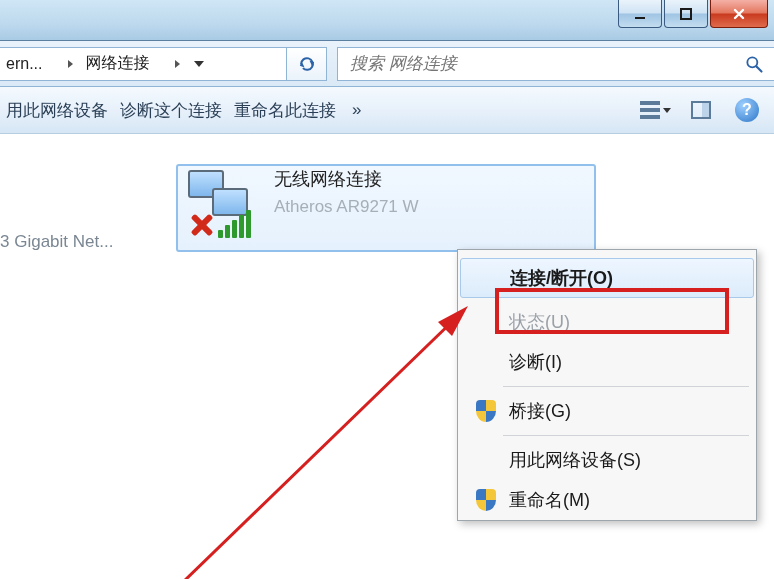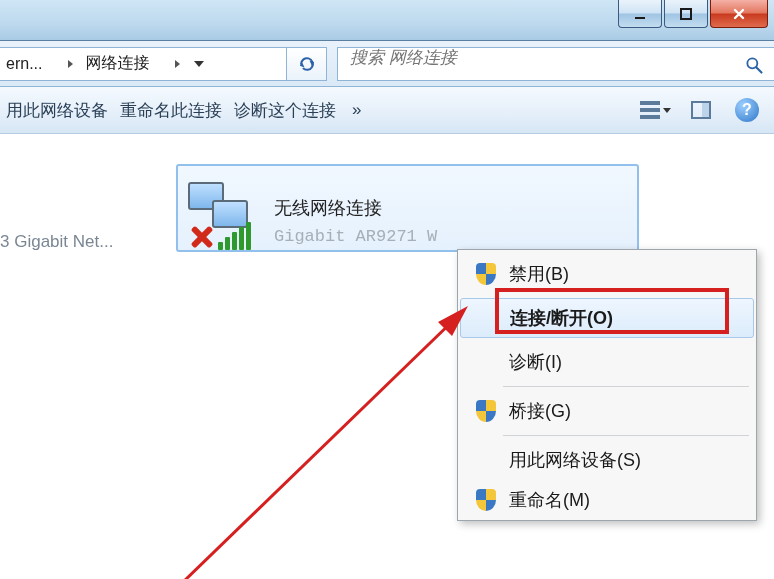--- a/index.html
+++ b/index.html
@@ -67,21 +67,21 @@
     border-left: 5px solid transparent; border-right: 5px solid transparent;
   }
   .refresh-btn {
     width: 40px; height: 34px; border: 1px solid #8fb4d6; border-left: none;
     background: linear-gradient(#fff,#eaf3fb);
     display: flex; align-items: center; justify-content: center; cursor: pointer;
   }
   .searchbox {
     flex: 1; height: 34px; margin-left: 10px; margin-right: 0;
     border: 1px solid #8fb4d6; border-right: none;
-    background: #fff; display: flex; align-items: flex-start;
+    background: #fff; display: flex; align-items: center;
   }
   .searchbox input {
     flex: 1; border: none; outline: none; font-size: 17px;
     font-style: italic; color: #7f8b95; padding: 0 12px; background: transparent;
   }
   .searchbtn {
     width: 40px; height: 34px; display: flex; align-items: center; justify-content: center;
     cursor: pointer; border-left: 0px solid #d0ddea;
   }
 
@@ -115,27 +115,26 @@
   .content {
     position: absolute; left: 0; right: 0; top: 134px; bottom: 0;
     background: #fff;
   }
   .adapter-left-text {
     position: absolute; left: 0; top: 98px;
     color: #7a8793; font-size: 17px;
   }
   .adapter-sel {
     position: absolute; left: 176px; top: 30px;
-    width: 463px; height: 88px;
+    width: 420px; height: 88px;
     border: 2px solid #91c0ec;
     background: linear-gradient(#f1f8ff, #e5f1fd);
     border-radius: 3px;
-    display: flex; align-items: flex-end;
+    display: flex; align-items: flex-start;
     cursor: pointer;
-    font-family: Liberation Mono, monospace;
   }
   .adapter-icon { width: 80px; height: 72px; position: relative; margin-left: 6px; }
   .monitor {
     position: absolute; width: 36px; height: 28px;
     border: 2px solid #5b6b7a; border-radius: 3px;
     background: linear-gradient(#bfe0ff,#7fb7ec);
   }
   .mon1 { left: 4px; top: 4px; }
   .mon2 { left: 28px; top: 22px; }
   .xmark {
@@ -288,24 +287,24 @@
       </svg>
     </div>
   </div>
 </div>
 
 <div class="toolbar">
   <div class="tbitem">
     <span>用此网络设备</span>
   </div>
   <div class="tbitem">
+    <span>诊断这个连接</span>
+  </div>
+  <div class="tbitem">
     <span>重命名此连接</span>
-  </div>
-  <div class="tbitem">
-    <span>诊断这个连接</span>
   </div>
   <div class="overflow">
     <span>»</span>
   </div>
   <div class="tbsep-flex"></div>
   <div class="tbiconbtn">
     <div class="viewopt-icon">
       <div class="row r1"></div>
         <div class="row r2"></div>
         <div class="row r3"></div>
@@ -332,43 +331,32 @@
       <div class="sigbars">
         <span></span>
           <span></span>
           <span></span>
           <span></span>
           <span></span>
       </div>
     </div>
     <div class="adapter-text">
       <div class="t1">无线网络连接</div>
-      <div class="t3">Gigabit AR9271 W</div>
+      <div class="t3">Atheros AR9271 W</div>
     </div>
   </div>
 
   <div class="context-menu">
-    <div class="cm-item">
-      <div class="cm-icon">
-          <div class="shield">
-            <div class="top">
-              <span class="a"></span>
-              <span class="b"></span>
-            </div>
-            <div class="bot">
-              <span class="c"></span>
-              <span class="d"></span>
-            </div>
-          </div>
-        </div>
-      <span class="cm-label">禁用(B)</span>
-    </div>
     <div class="cm-item hovered">
       <div class="cm-icon"></div>
       <span class="cm-label">连接/断开(O)</span>
+    </div>
+    <div class="cm-item disabled">
+      <div class="cm-icon"></div>
+      <span class="cm-label">状态(U)</span>
     </div>
     <div class="cm-item">
       <div class="cm-icon"></div>
       <span class="cm-label">诊断(I)</span>
     </div>
     <div class="cm-sep"></div>
     <div class="cm-item">
       <div class="cm-icon">
           <div class="shield">
             <div class="top">

